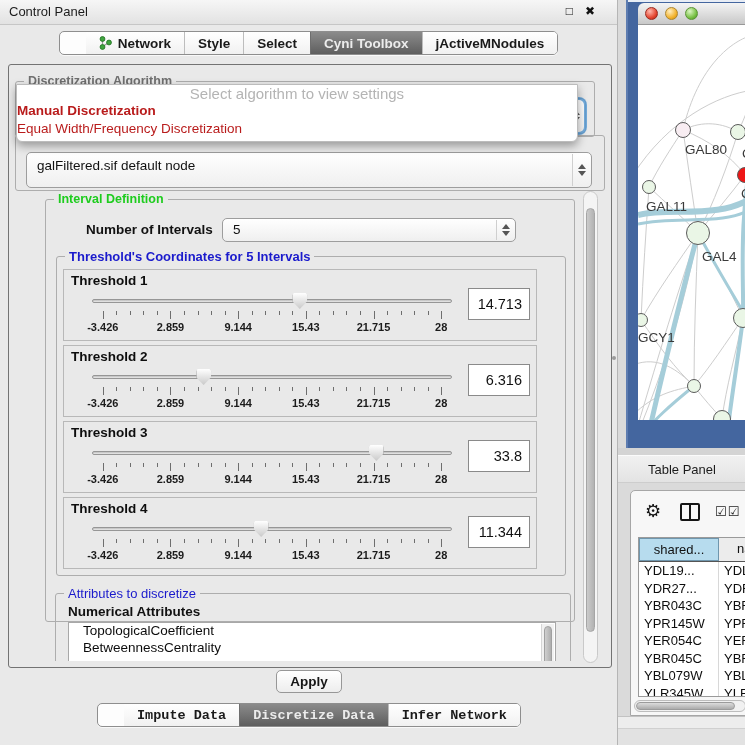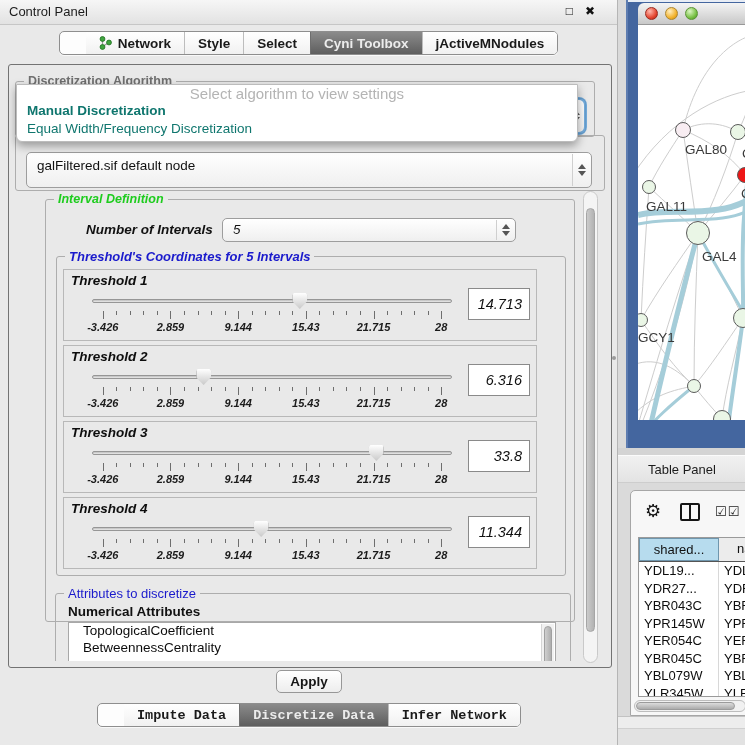--- a/index.html
+++ b/index.html
@@ -37,21 +37,21 @@
   .combo .cval { position:absolute; left:10px; top:0; right:24px; line-height:26px; font-size:13.5px; color:#111; overflow:hidden; white-space:nowrap; }
   .combo .cspin { position:absolute; right:1px; top:1px; bottom:1px; width:18px; border-left:1px solid #cfcfcf; display:flex; flex-direction:column; align-items:center; justify-content:center; gap:2px; border-radius:0 4px 4px 0; }
   .combo .cspin i { display:block; width:0; height:0; }
   .combo .cspin .up { border-left:4px solid transparent; border-right:4px solid transparent; border-bottom:5px solid #555; }
   .combo .cspin .dn { border-left:4px solid transparent; border-right:4px solid transparent; border-top:5px solid #555; }
   .cspin.focusring { box-shadow:0 0 0 3px rgba(92,158,214,.85); border-radius:5px; }
 
   
   .popup { position:absolute; left:7px; top:19px; width:562px; background:#ffffff; border:1px solid #bcbcbc; border-radius:0 0 6px 6px; box-shadow:0 4px 10px rgba(0,0,0,.35); z-index:30; padding-bottom:3px; }
   .popup .prompt { text-align:center; color:#b4b4b4; font-size:15px; line-height:17px; }
-  .popup .opt { font-size:13.5px; line-height:18px; padding-left:10px; color:#0f766e; }
+  .popup .opt { font-size:13.5px; line-height:18px; padding-left:0; color:#b91c1c; }
   .popup .opt.bold { font-weight:bold; }
 
   
   .scrollarea { position:absolute; left:2px; top:128px; width:570px; height:468px; overflow:hidden; }
   .vscroll { position:absolute; left:574px; top:126px; width:15px; height:472px; background:#f4f4f4; border:1px solid #c9c9c9; border-radius:8px; }
   .vscroll .vthumb { position:absolute; left:2px; top:16px; width:9px; height:424px; border-radius:5px; background:linear-gradient(90deg,#cbcbcb,#b2b2b2); border:1px solid #a5a5a5; }
 
   .noi-label { position:absolute; left:40px; top:22px; font-weight:bold; font-size:13.5px; color:#111; }
   .threshold-panel { position:absolute; left:6px; width:474px; height:72px; border:1px solid #b8b8b8; background:#e9e9e9; }
   .tp-label { position:absolute; left:7px; top:3px; font-weight:bold; font-size:13.5px; color:#0d0d0d; }
@@ -186,21 +186,21 @@
           <span class="cval">galFiltered.sif default node</span>
           <span class="cspin">
               <i class="up"></i>
               <i class="dn"></i>
             </span>
         </div>
       </div>
 
       <div class="scrollarea">
 
-        <div class="group" style="left:34px; top:6px; width:530px; height:423px;font-style:italic;">
+        <div class="group" style="left:34px; top:6px; width:530px; height:423px;">
           <span class="glabel green">Interval Definition</span>
 
           <span class="noi-label">Number of Intervals</span>
           <div class="combo" style="left:176px; top:18px; width:294px; height:24px;">
             <span class="cval" style="line-height:22px;">5</span>
             <span class="cspin">
                 <i class="up"></i>
                 <i class="dn"></i>
               </span>
           </div>

